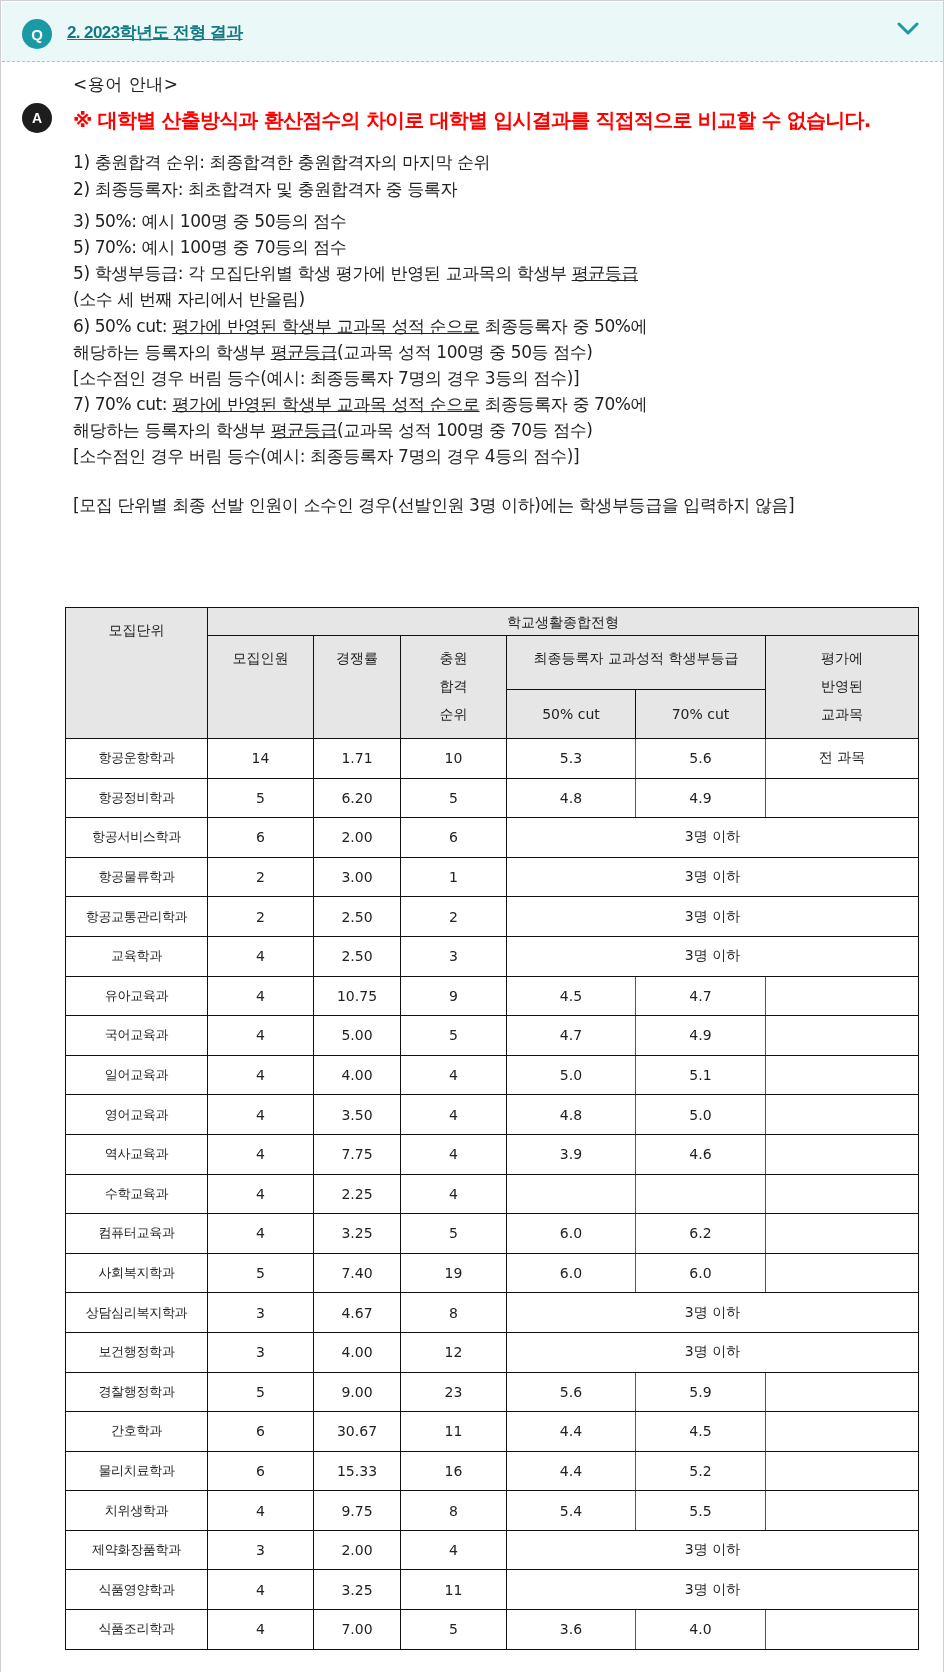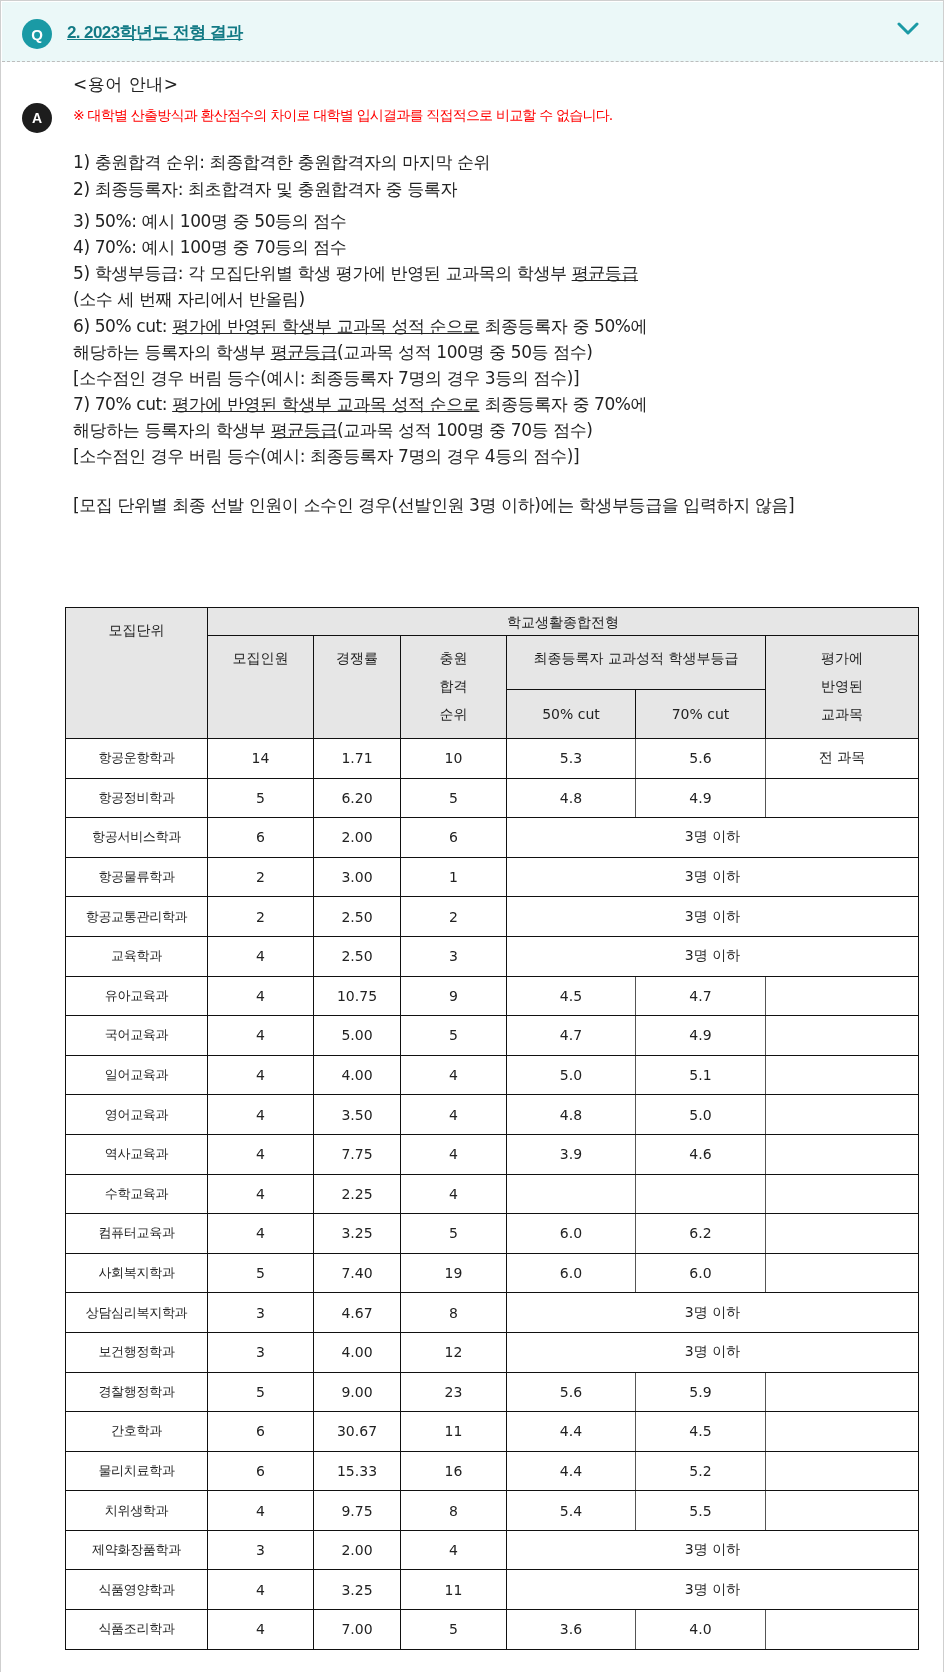--- a/index.html
+++ b/index.html
@@ -28,21 +28,21 @@
     .chevron { position: absolute; right: 24px; top: 20px; width: 22px; height: 14px; cursor: pointer; }
     .a-badge {
       position: absolute; left: 21px; top: 102px; width: 30px; height: 30px; border-radius: 50%;
       background: #1d1d1d; color: #fff; font-weight: bold; font-size: 14px;
       display: flex; align-items: center; justify-content: center;
       font-family: "Liberation Sans", sans-serif;
     }
     .content { position: absolute; left: 64px; top: 68px; width: 860px; }
     .line { position: absolute; left: 0; white-space: nowrap; font-size: 17px; letter-spacing: -0.4px; color: #222; margin-left: 8px; }
     .term-title { top: 4px; font-size: 17px; letter-spacing: 0.5px; }
-    .warn { top: 38px; color: #ff0000; font-weight: normal; font-size: 14px; letter-spacing: -0.8px; }
+    .warn { top: 38px; color: #ff0000; font-weight: bold; font-size: 20px; letter-spacing: -0.8px; }
     .u { text-decoration: underline; }
     .tbl-title { position: absolute; left: 64px; top: 580px; font-size: 18px; font-weight: bold; color: #111; letter-spacing: -0.4px; }
     table.res {
       position: absolute; left: 64px; top: 606px; width: 853px;
       border-collapse: collapse; table-layout: fixed; font-size: 14px; color: #222;
     }
     table.res th, table.res td { border: 1.5px solid #111; text-align: center; font-weight: normal; }
     table.res th { background: #e6e6e6; vertical-align: top; }
     table.res td { height: 39.6px; vertical-align: middle; background: #fff; }
     table.res td.dept { font-size: 13px; letter-spacing: -0.3px; }
@@ -67,21 +67,21 @@
 
   <div class="a-badge">A</div>
 
   <div class="content">
     <div class="line term-title">&lt;용어 안내&gt;</div>
     <div class="line warn">※ 대학별 산출방식과 환산점수의 차이로 대학별 입시결과를 직접적으로 비교할 수 없습니다.</div>
 
     <div class="line" style="top:82px">1) 충원합격 순위: 최종합격한 충원합격자의 마지막 순위</div>
     <div class="line" style="top:109px">2) 최종등록자: 최초합격자 및 충원합격자 중 등록자</div>
     <div class="line" style="top:141px">3) 50%: 예시 100명 중 50등의 점수</div>
-    <div class="line" style="top:167px">4) 70%: 예시 100명 중 70등의 점수</div>
+    <div class="line" style="top:167px">5) 70%: 예시 100명 중 70등의 점수</div>
 
     <div class="line" style="top:193px">
       <span>5) 학생부등급: 각 모집단위별 학생 평가에 반영된 교과목의 학생부 </span><span class="u">평균등급</span>
     </div>
     <div class="line" style="top:219px">(소수 세 번째 자리에서 반올림)</div>
 
     <div class="line" style="top:246px">
       <span>6) 50% cut: </span><span class="u">평가에 반영된 학생부 교과목 성적 순으로</span><span> 최종등록자 중 50%에</span>
     </div>
     <div class="line" style="top:272px">

